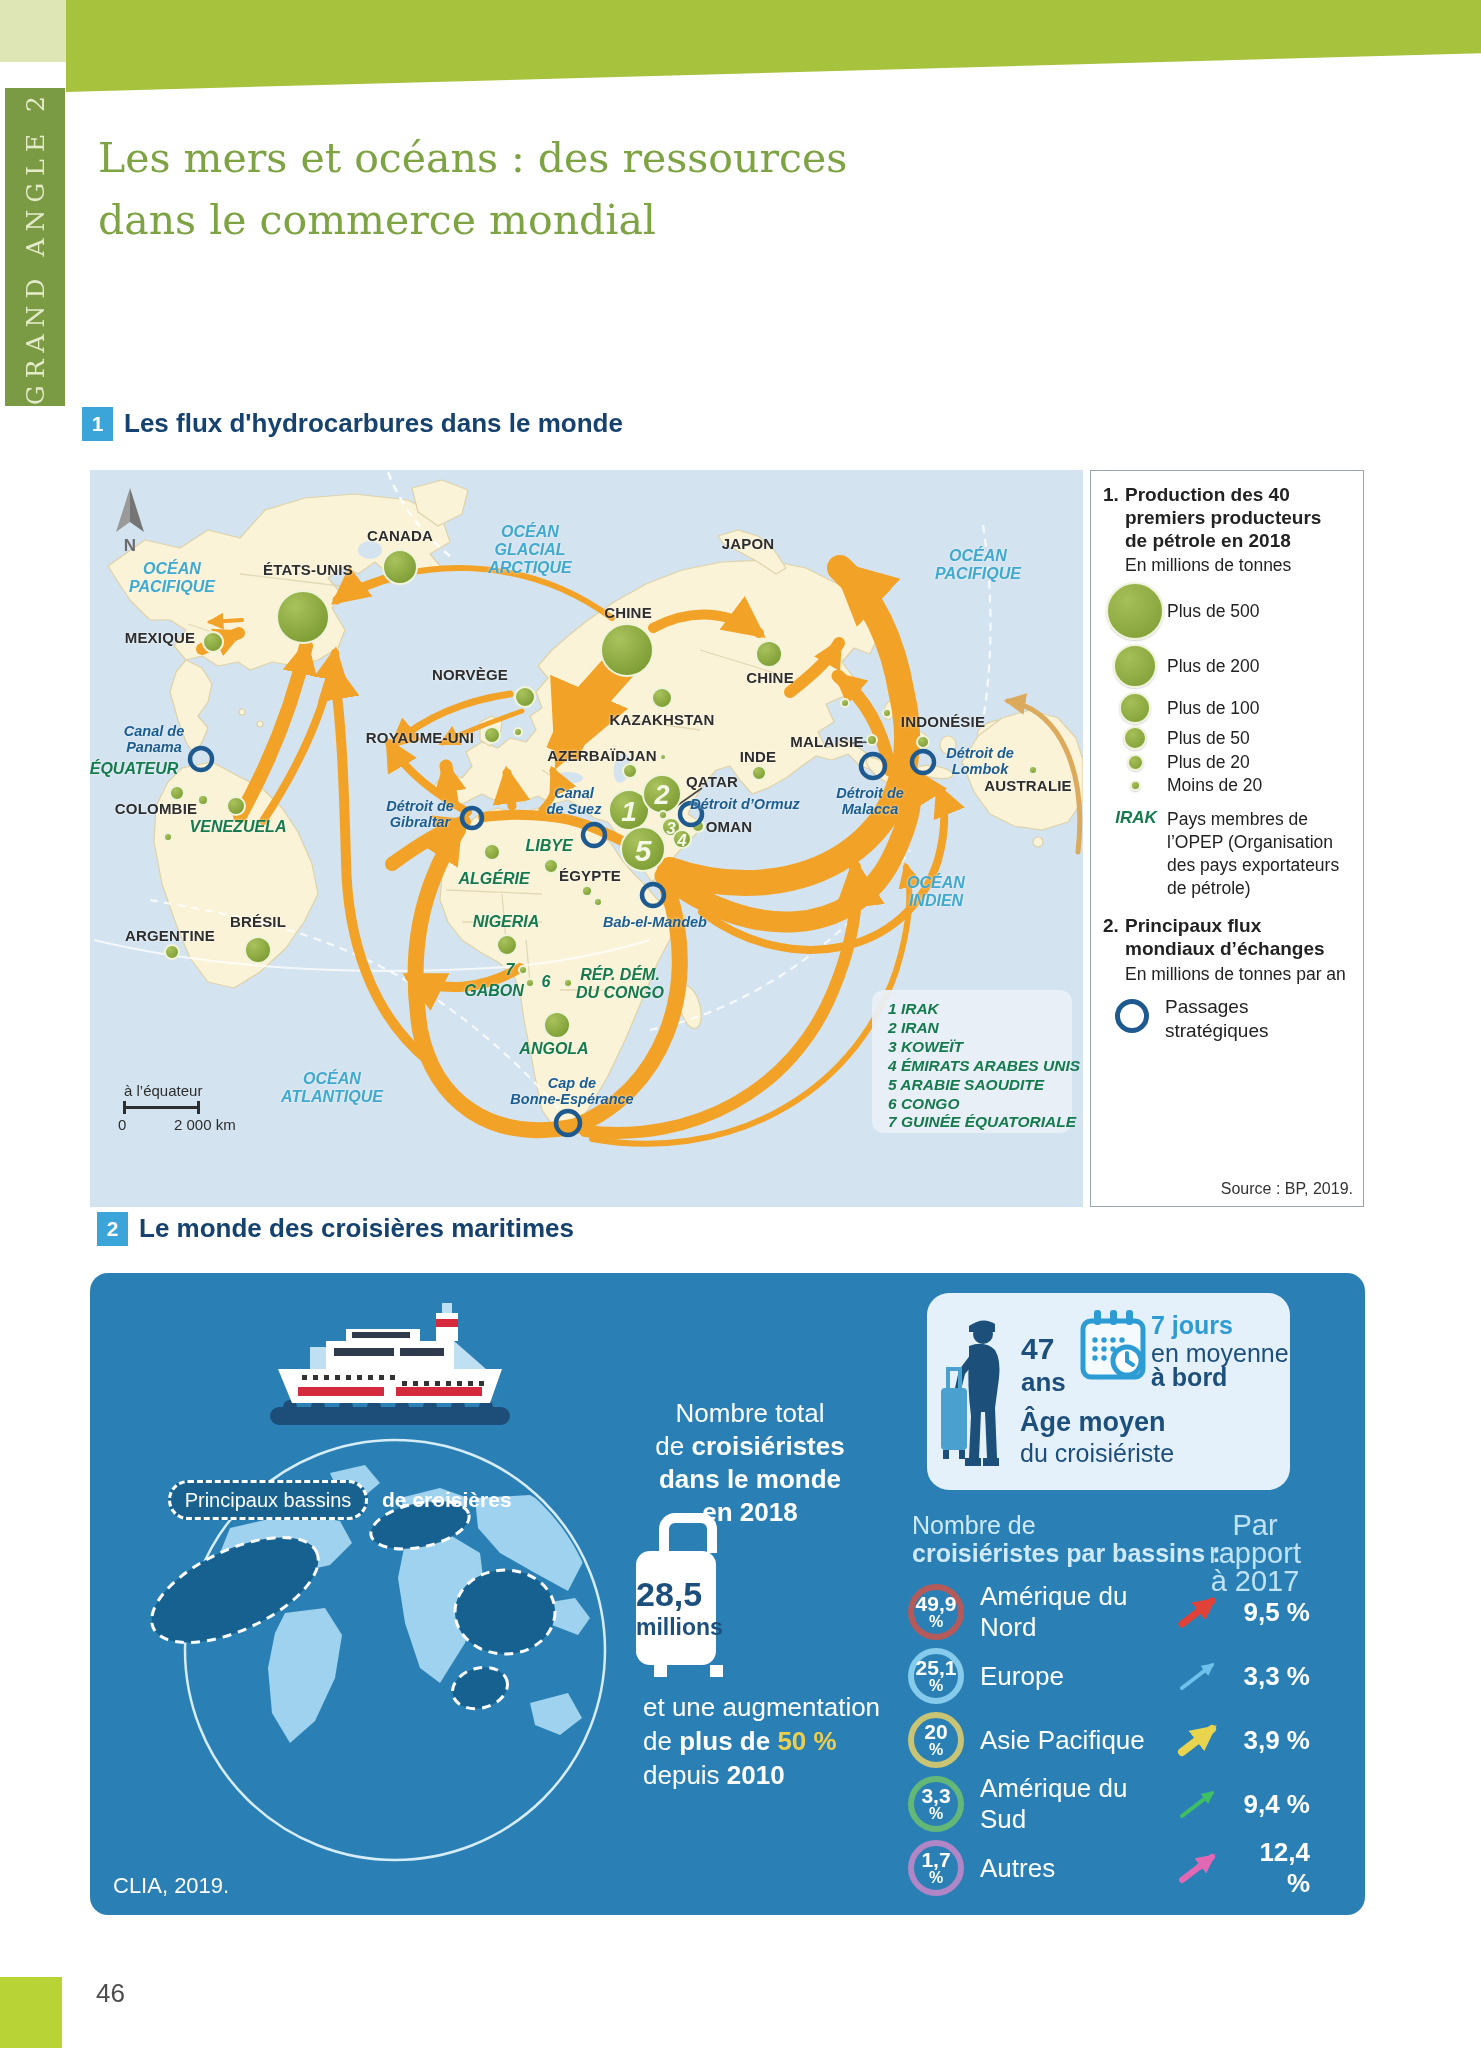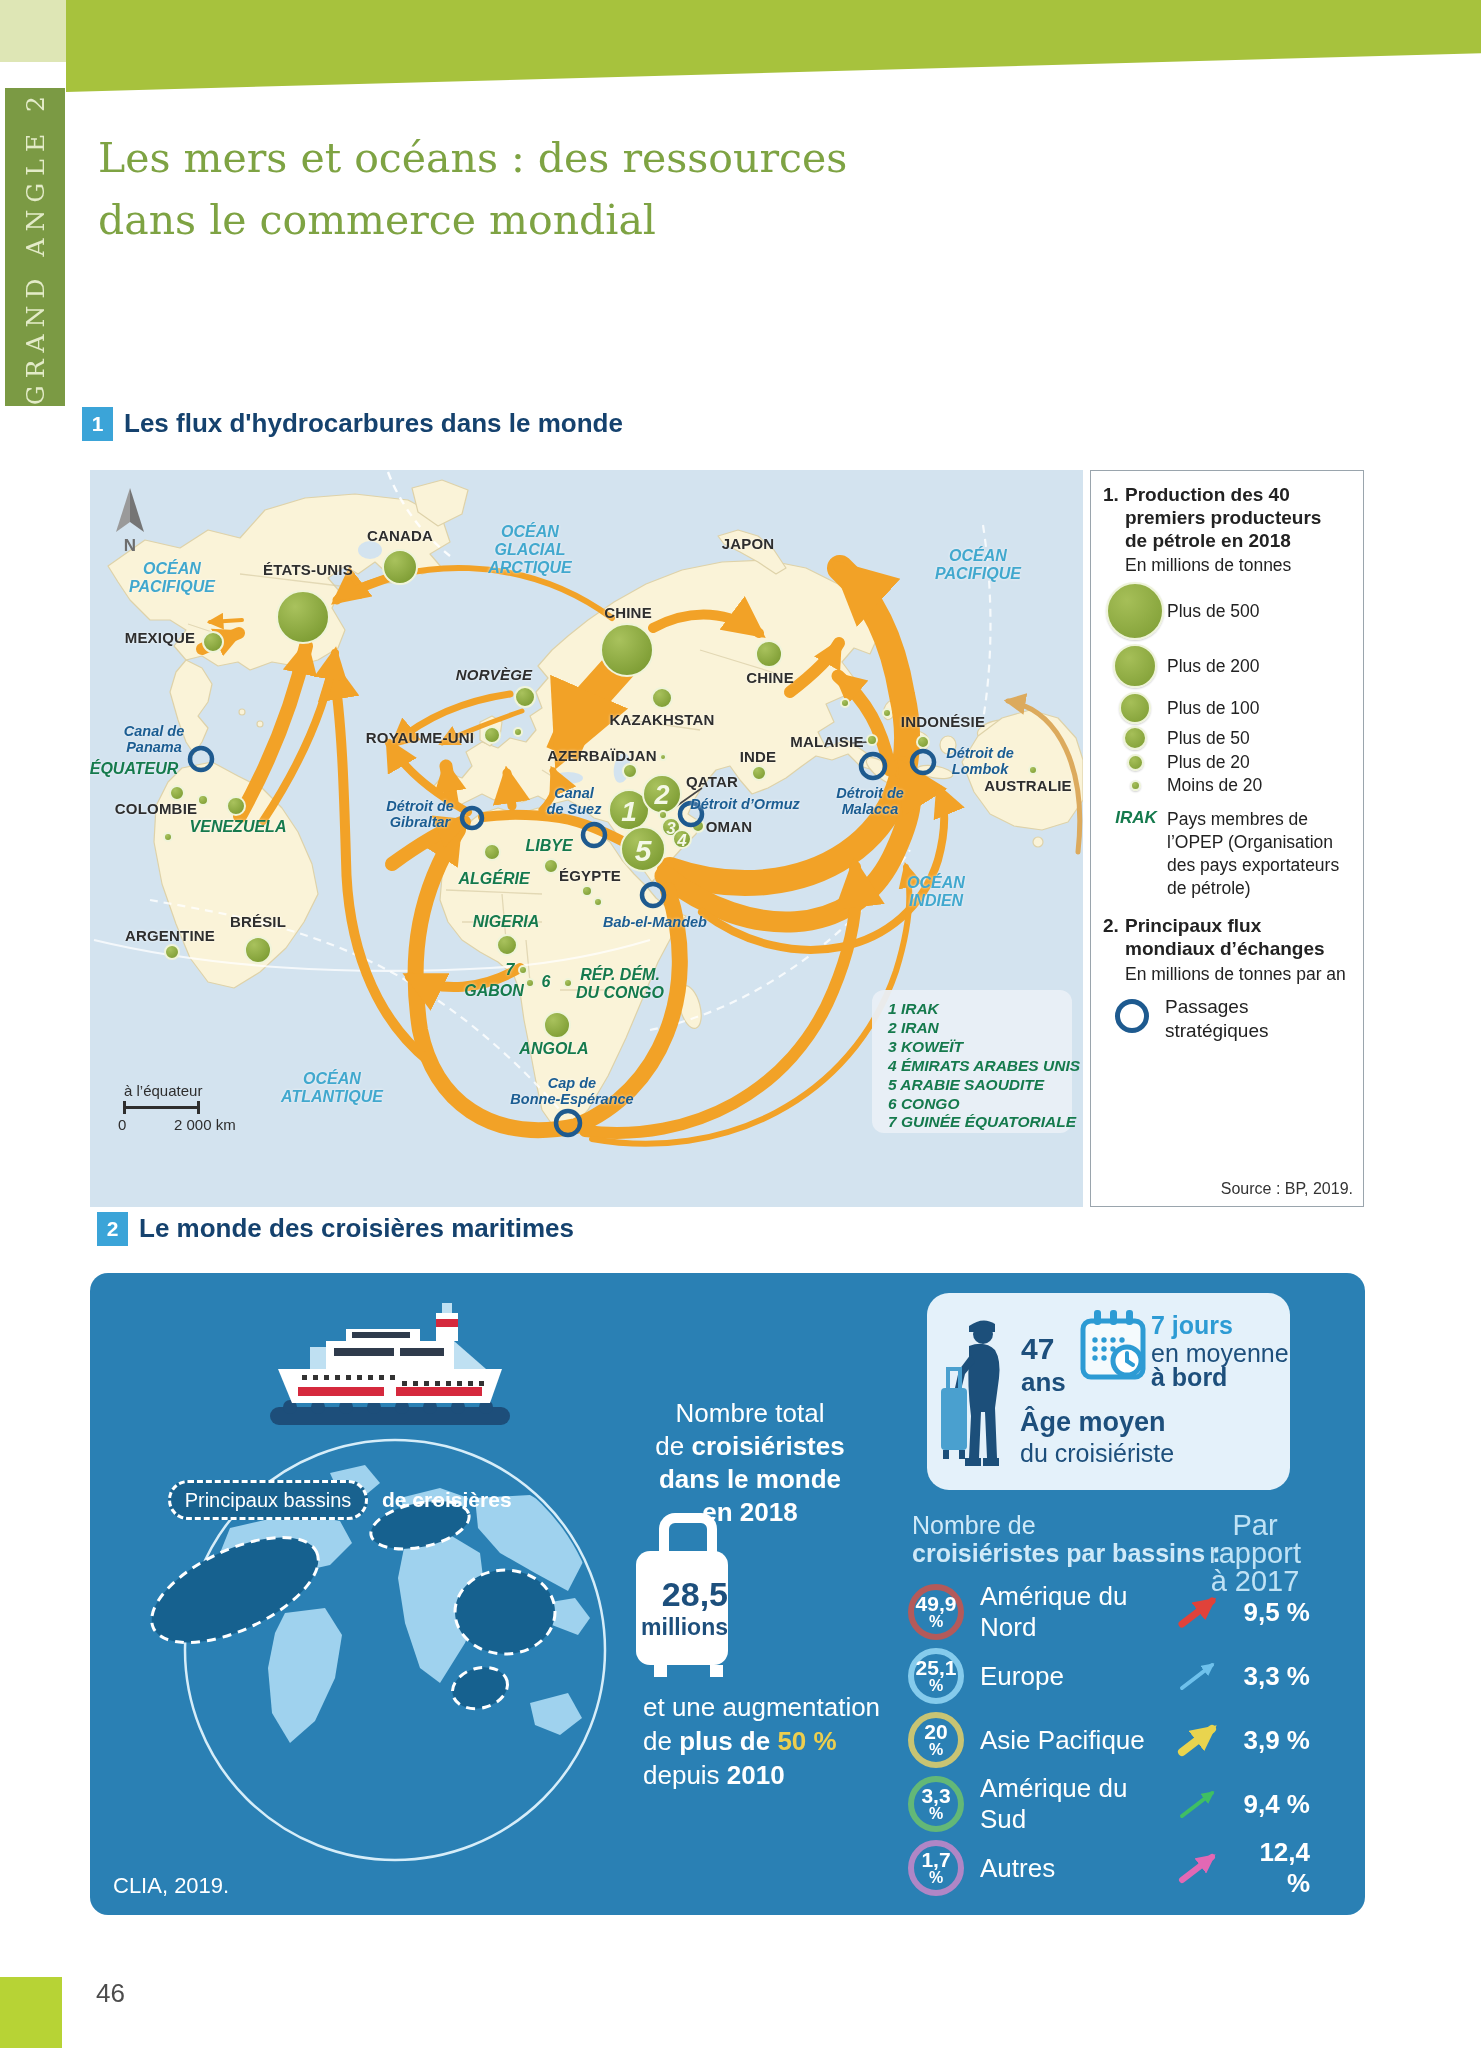--- a/index.html
+++ b/index.html
@@ -65,22 +65,22 @@
   .lg-src{position:absolute;right:10px;bottom:8px;font-size:16px;color:#333;}
   
   .cruise-panel{position:absolute;left:90px;top:1273px;width:1275px;height:642px;background:#2a80b4;border-radius:18px;}
   .cruise-panel svg.art{position:absolute;left:0;top:0;}
   .pill{position:absolute;left:78px;top:207px;width:200px;height:40px;background:#19628f;border:3px dashed #fff;
         border-radius:24px;display:flex;align-items:center;justify-content:center;color:#fff;font-size:20px;box-sizing:border-box;}
   .pill-suffix{position:absolute;left:292px;top:215px;color:#fff;font-size:21px;font-weight:bold;white-space:nowrap;}
   .total-block{position:absolute;left:540px;top:124px;width:240px;text-align:center;color:#fff;font-size:26px;line-height:33px;}
   .suitcase-handle{position:absolute;left:569px;top:240px;width:58px;height:40px;border:10px solid #fff;border-bottom:none;
                    border-radius:16px 16px 0 0;box-sizing:border-box;}
-  .suitcase-body{position:absolute;left:546px;top:278px;width:92px;height:114px;background:#fff;border-radius:14px;
-                 display:flex;flex-direction:column;align-items:flex-end;justify-content:center;color:#1d4f7c;}
+  .suitcase-body{position:absolute;left:546px;top:278px;width:80px;height:114px;background:#fff;border-radius:14px;
+                 display:flex;flex-direction:column;align-items:flex-start;justify-content:center;color:#1d4f7c;}
   .suitcase-body .v{font-size:34px;font-weight:bold;}
   .suitcase-body .u{font-size:23px;font-weight:bold;}
   .foot{position:absolute;top:392px;width:13px;height:12px;background:#fff;}
   .soit-block{position:absolute;left:664px;top:292px;color:#fff;font-size:26px;line-height:34px;white-space:nowrap;}
   .soit-block .y{color:#ecce4e;font-weight:bold;}
   .soit-block .big{color:#ecce4e;font-weight:bold;font-size:33px;}
   .soit-block .lb{color:#9fd3f0;font-weight:bold;}
   .aug-block{position:absolute;left:553px;top:417px;color:#fff;font-size:26px;line-height:34px;white-space:nowrap;}
   .aug-block b{font-weight:bold;}
   .aug-block .y{color:#ecce4e;font-weight:bold;}
@@ -315,21 +315,21 @@
 PACIFIQUE</div>
       <div class="ml ocean" style="left: 846px; top: 422px;">OCÉAN
 INDIEN</div>
       <div class="ml ocean" style="left: 242px; top: 618px;">OCÉAN
 ATLANTIQUE</div>
       <div class="ml c" style="left: 310px; top: 66px;">CANADA</div>
       <div class="ml c" style="left: 218px; top: 100px;">ÉTATS-UNIS</div>
       <div class="ml c" style="left: 70px; top: 168px;">MEXIQUE</div>
       <div class="ml c" style="left: 658px; top: 74px;">JAPON</div>
       <div class="ml c" style="left: 538px; top: 143px;">CHINE</div>
-      <div class="ml c" style="left: 404px; top: 205px; font-style: italic;">NORVÈGE</div>
+      <div class="ml c" style="left: 380px; top: 205px;">NORVÈGE</div>
       <div class="ml c" style="left: 330px; top: 268px;">ROYAUME-UNI</div>
       <div class="ml c" style="left: 572px; top: 250px;">KAZAKHSTAN</div>
       <div class="ml c" style="left: 512px; top: 286px;">AZERBAÏDJAN</div>
       <div class="ml c" style="left: 680px; top: 208px;">CHINE</div>
       <div class="ml c" style="left: 668px; top: 287px;">INDE</div>
       <div class="ml c" style="left: 622px; top: 312px;">QATAR</div>
       <div class="ml c" style="left: 639px; top: 357px;">OMAN</div>
       <div class="ml c" style="left: 500px; top: 406px;">ÉGYPTE</div>
       <div class="ml c" style="left: 66px; top: 339px;">COLOMBIE</div>
       <div class="ml c" style="left: 80px; top: 466px;">ARGENTINE</div>

